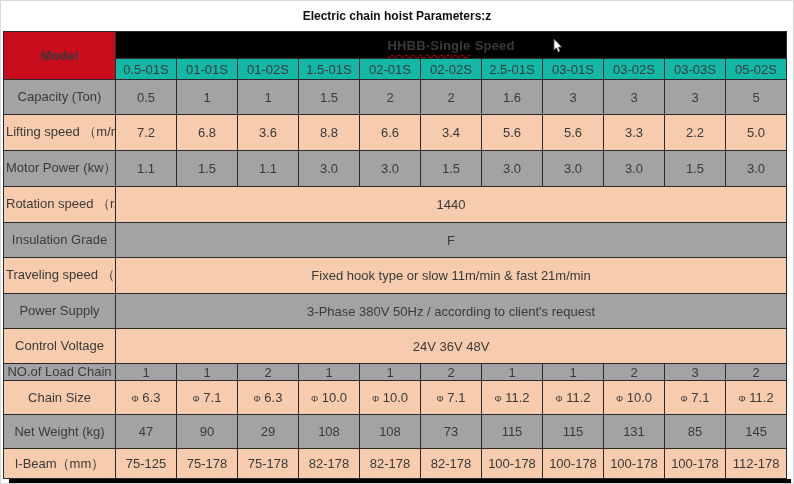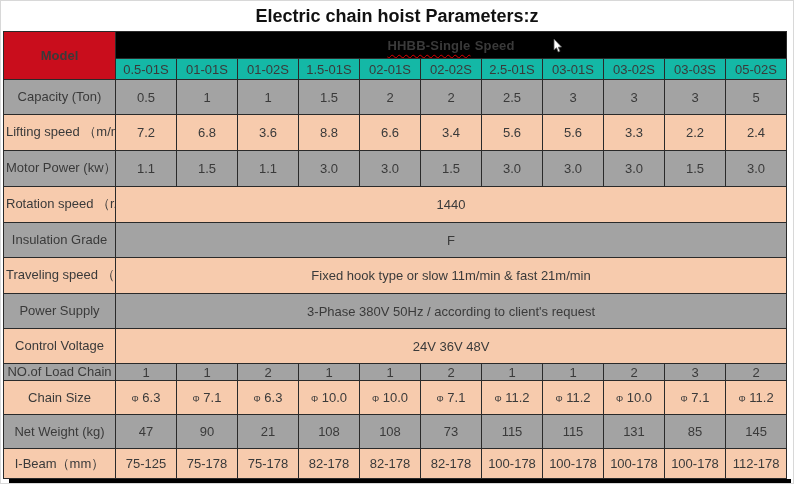--- a/index.html
+++ b/index.html
@@ -4,21 +4,21 @@
 <style>
   html,body{margin:0;padding:0;}
   body{
     width:794px;height:484px;background:#ffffff;
     font-family:"Liberation Sans", sans-serif;
     position:relative;overflow:hidden;
     border:1px solid #d8d8d8;box-sizing:border-box;
   }
   .title{
     height:30px;line-height:30px;text-align:center;
-    font-size:18px;font-weight:bold;color:#111111;
+    font-size:12px;font-weight:bold;color:#111111;
   }
   table.params{
     border-collapse:collapse;table-layout:fixed;
     width:782px;margin-left:2px;
   }
   table.params td,table.params th{
     border:1px solid #2a2a2a;
     font-size:13px;color:#3a3a3a;
     text-align:center;vertical-align:middle;
     padding:0 2px;overflow:hidden;white-space:nowrap;
@@ -103,41 +103,41 @@
   </tr>
 
   <tr class="white h35">
     <td class="label">Capacity (Ton)</td>
     <td>0.5</td>
     <td>1</td>
     <td>1</td>
     <td>1.5</td>
     <td>2</td>
     <td>2</td>
-    <td>2.5</td>
+    <td>1.6</td>
     <td>3</td>
     <td>3</td>
     <td>3</td>
     <td>5</td>
   </tr>
 
   <tr class="peach h36">
     <td class="label">Lifting speed
 （m/min）</td>
     <td>7.2</td>
     <td>6.8</td>
     <td>3.6</td>
     <td>8.8</td>
     <td>6.6</td>
     <td>3.4</td>
     <td>5.6</td>
     <td>5.6</td>
     <td>3.3</td>
     <td>2.2</td>
-    <td>2.4</td>
+    <td>5.0</td>
   </tr>
 
   <tr class="white h36">
     <td class="label">Motor Power
 (kw）</td>
     <td>1.1</td>
     <td>1.5</td>
     <td>1.1</td>
     <td>3.0</td>
     <td>3.0</td>
@@ -203,21 +203,21 @@
     <td>Φ 11.2</td>
     <td>Φ 10.0</td>
     <td>Φ 7.1</td>
     <td>Φ 11.2</td>
   </tr>
 
   <tr class="white h34">
     <td class="label center">Net Weight (kg)</td>
     <td>47</td>
     <td>90</td>
-    <td>21</td>
+    <td>29</td>
     <td>108</td>
     <td>108</td>
     <td>73</td>
     <td>115</td>
     <td>115</td>
     <td>131</td>
     <td>85</td>
     <td>145</td>
   </tr>
 

